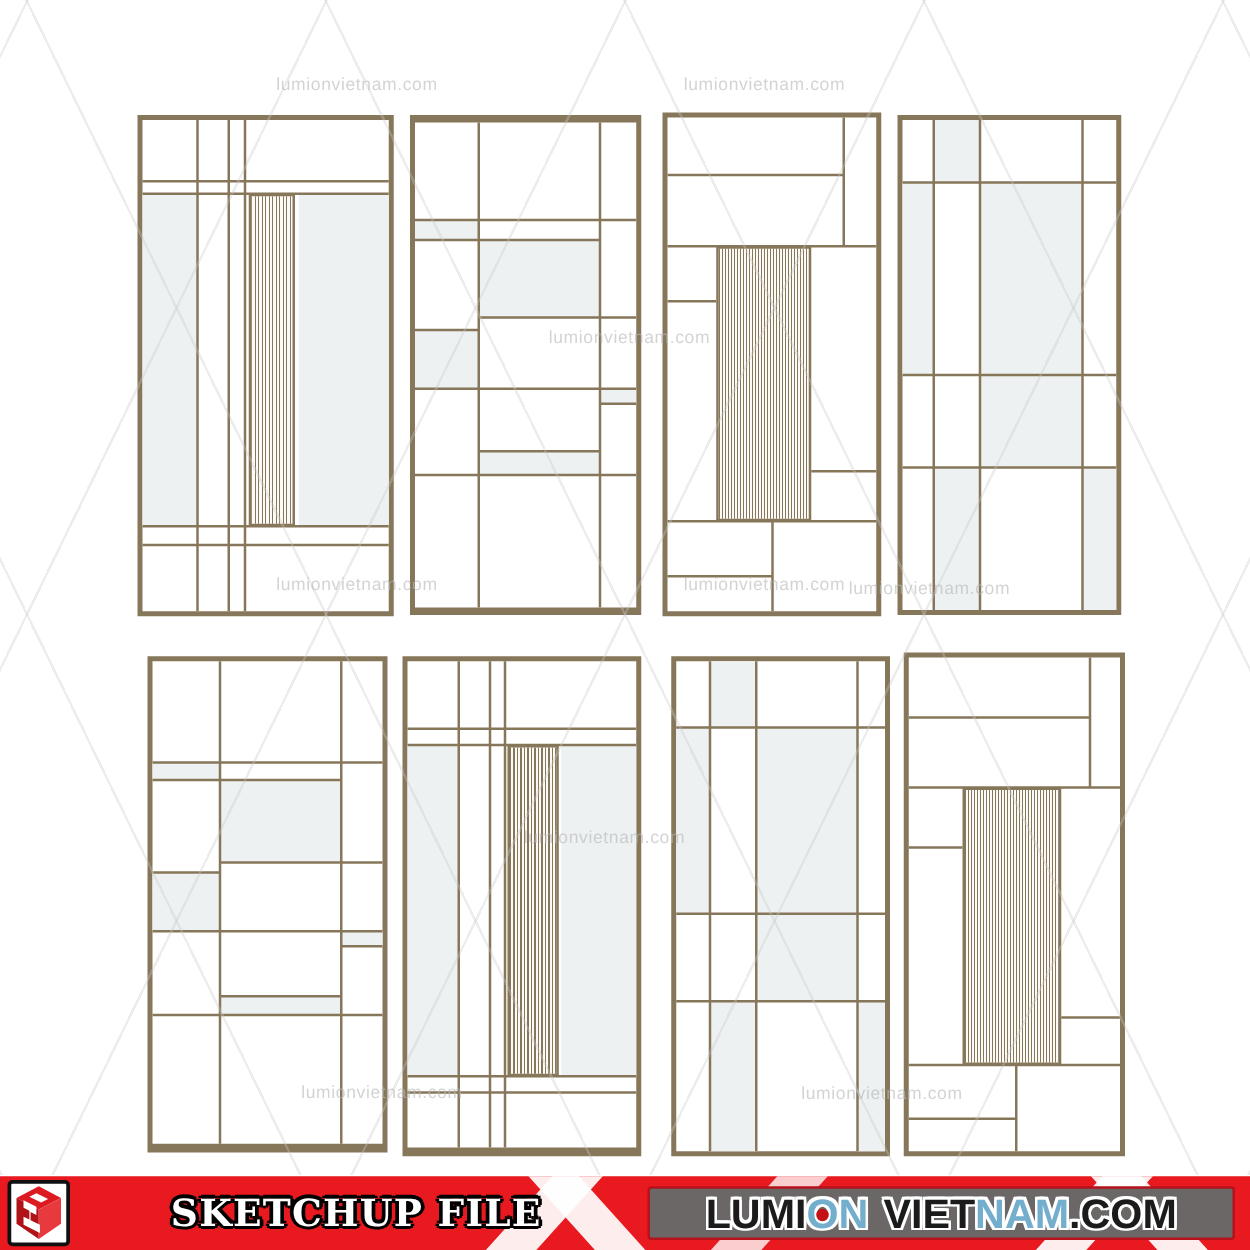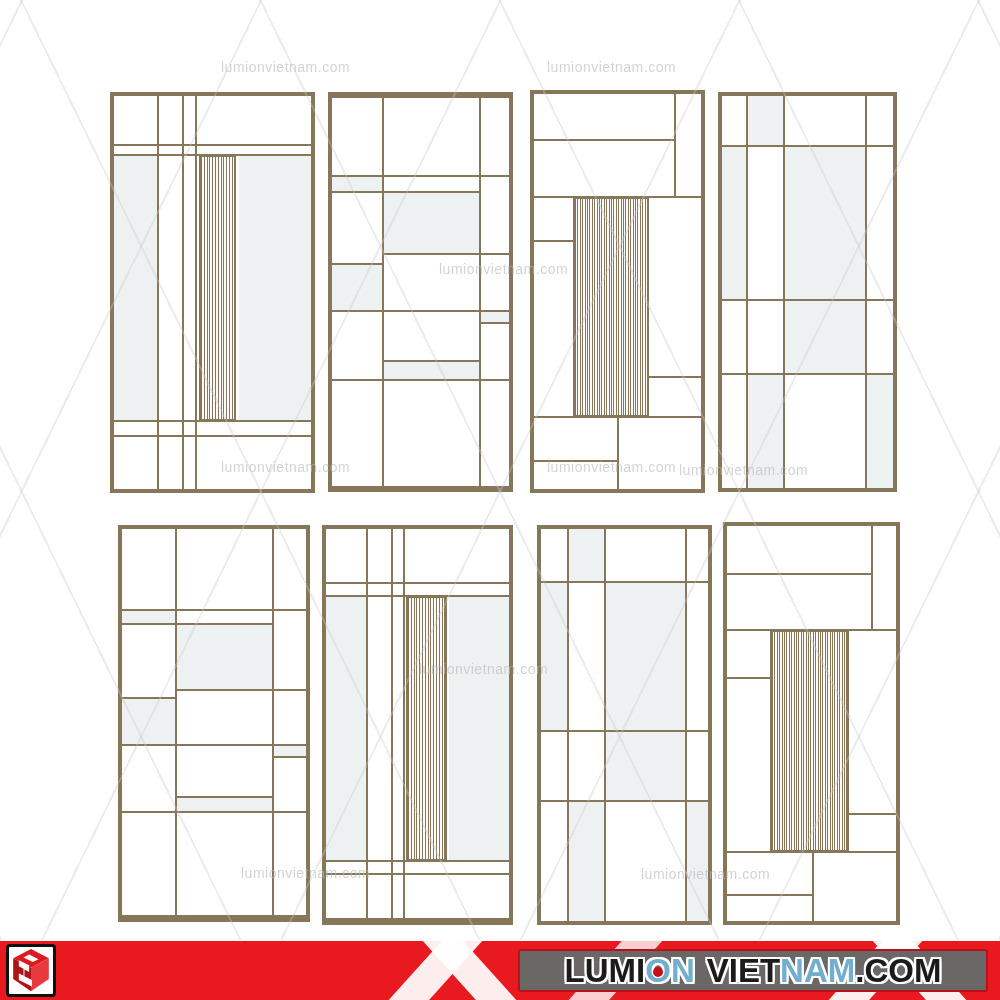--- a/index.html
+++ b/index.html
@@ -182,19 +182,20 @@
         <svg width="42" height="45" viewBox="0 0 44 48">
           <polygon points="22,1 41,11 22,21 3,11" fill="#dd1a21"></polygon>
           <polygon points="3,11 3,33 22,46 22,21" fill="#b01218"></polygon>
           <polygon points="41,11 41,33 22,46 22,21" fill="#e8393f"></polygon>
           <polygon points="9,13 20,18.5 20,25.5 15,23 15,30 23,34 23,41 9,34 9,27 14,29.5 14,22 9,19.5" fill="#ffffff"></polygon>
           <polygon points="20,7 30,12 24,15 14,10" fill="#ffffff"></polygon>
         </svg>
       </span>
     </div>
 
+    <div class="sk-text">SKETCHUP FILE</div>
 
     <div class="site-box">
       <span id="site-letters"><span class="site-letter" style="color: rgb(27, 27, 27);">L</span><span class="site-letter" style="color: rgb(27, 27, 27);">U</span><span class="site-letter" style="color: rgb(27, 27, 27);">M</span><span class="site-letter" style="color: rgb(27, 27, 27);">I</span><span class="site-letter dot" style="color: rgb(116, 174, 205);">O</span><span class="site-letter" style="color: rgb(116, 174, 205);">N</span><span class="site-letter space" style="color: rgb(27, 27, 27);">&nbsp;</span><span class="site-letter" style="color: rgb(27, 27, 27);">V</span><span class="site-letter" style="color: rgb(27, 27, 27);">I</span><span class="site-letter" style="color: rgb(27, 27, 27);">E</span><span class="site-letter" style="color: rgb(27, 27, 27);">T</span><span class="site-letter" style="color: rgb(116, 174, 205);">N</span><span class="site-letter" style="color: rgb(116, 174, 205);">A</span><span class="site-letter" style="color: rgb(116, 174, 205);">M</span><span class="site-letter" style="color: rgb(27, 27, 27);">.</span><span class="site-letter" style="color: rgb(27, 27, 27);">C</span><span class="site-letter" style="color: rgb(27, 27, 27);">O</span><span class="site-letter" style="color: rgb(27, 27, 27);">M</span></span>
     </div>
   </div>
 
 </div>
 
 </body></html>

